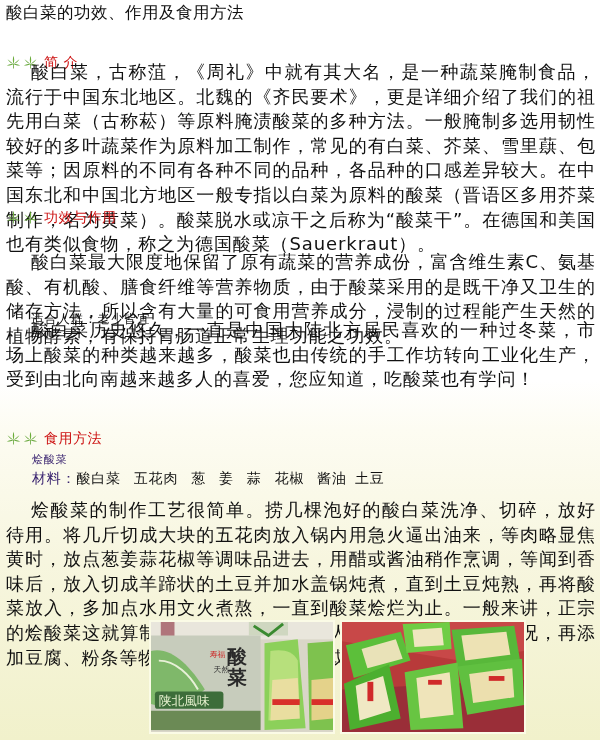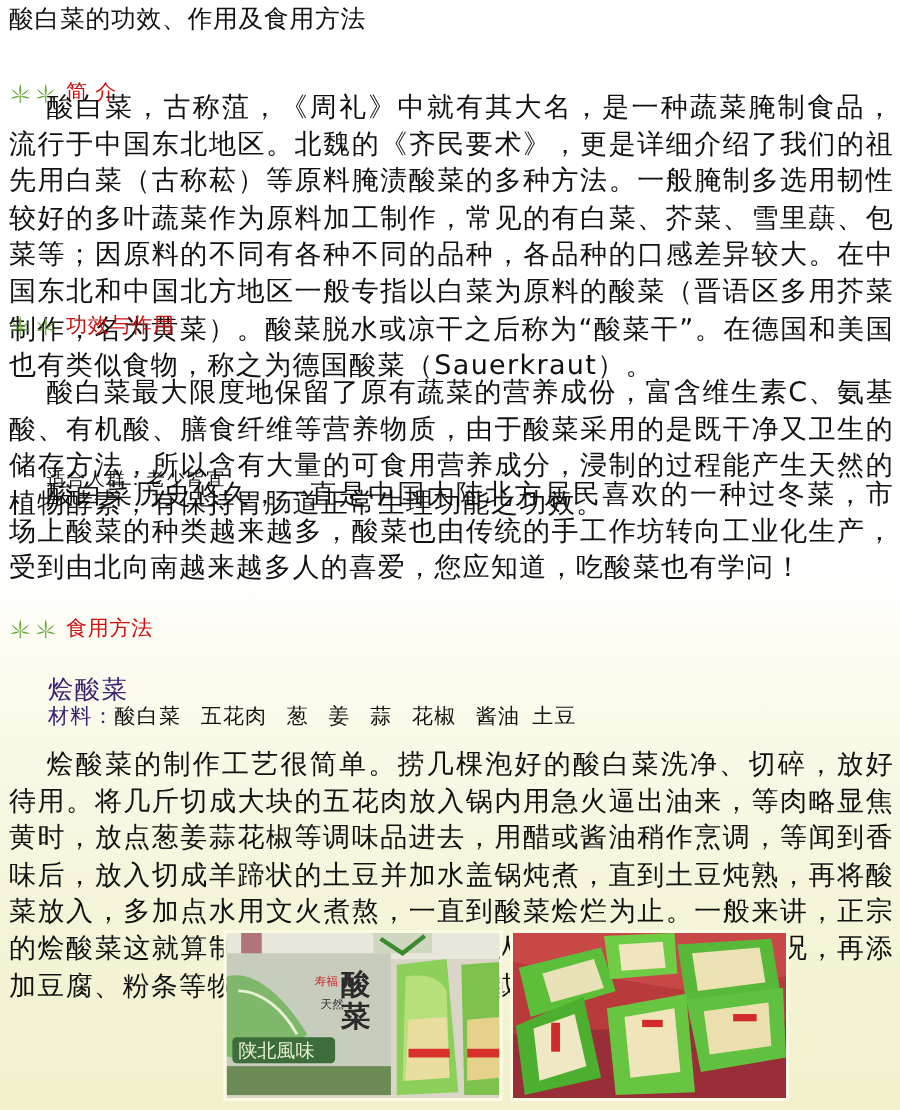--- a/index.html
+++ b/index.html
@@ -20,21 +20,21 @@
   }
   .leaf { width: 15px; height: 15px; margin-right: 2px; display: inline-block; }
   .section-title { color: #cc1010; font-size: 14px; margin-left: 4px; letter-spacing: 0.5px; line-height: 20px; }
   .para {
     position: absolute; left: 6px; width: 590px;
     font-size: 18px; line-height: 24.6px; letter-spacing: 0.9px;
     text-align: justify; margin: 0; color: #111;
   }
   .indent { text-indent: 25px; }
   .suitable { position: absolute; left: 31px; font-size: 12.4px; letter-spacing: 0.9px; line-height: 24px; }
-  .dish-name { position: absolute; left: 32px; top: 450px; font-size: 17px; color: #3a2470; letter-spacing: 0.8px; line-height: 20px; }
+  .dish-name { position: absolute; left: 32px; top: 450px; font-size: 11px; color: #3a2470; letter-spacing: 0.8px; line-height: 20px; }
   .ingredients { position: absolute; left: 32px; top: 467px; font-size: 14px; line-height: 22px; letter-spacing: 0.8px; }
   .ingredients .label { color: #3a2470; }
   .ingredients .item { margin-right: 13px; }
   .photo {
     position: absolute; top: 620px; width: 186px; height: 114px;
     border: 2px solid #fbfbe6; box-sizing: border-box; overflow: hidden;
   }
   .photo svg { display: block; width: 100%; height: 100%; }
 </style>
 </head>
@@ -77,21 +77,21 @@
     </svg>
   <svg class="leaf">
       <use href="#leaf"></use>
     </svg>
   <span class="section-title">功效与作用</span>
 </div>
 <p class="para indent" style="top:235px;margin-top:15px;">酸白菜最大限度地保留了原有蔬菜的营养成份，富含维生素C、氨基酸、有机酸、膳食纤维等营养物质，由于酸菜采用的是既干净又卫生的储存方法，所以含有大量的可食用营养成分，浸制的过程能产生天然的植物酵素，有保持胃肠道正常生理功能之功效。</p>
 <div class="suitable" style="top:307px;">适合人群：老少皆宜</div>
 <p class="para indent" style="top:318px;">酸白菜历史悠久，一直是中国大陆北方居民喜欢的一种过冬菜，市场上酸菜的种类越来越多，酸菜也由传统的手工作坊转向工业化生产，受到由北向南越来越多人的喜爱，您应知道，吃酸菜也有学问！</p>
 
-<div class="section-head" style="top:408px;justify-content:center;">
+<div class="section-head" style="top:427px;justify-content:center;">
   <svg class="leaf">
       <use href="#leaf"></use>
     </svg>
   <svg class="leaf">
       <use href="#leaf"></use>
     </svg>
   <span class="section-title">食用方法</span>
 </div>
 <div class="dish-name">烩酸菜</div>
 <div class="ingredients">

